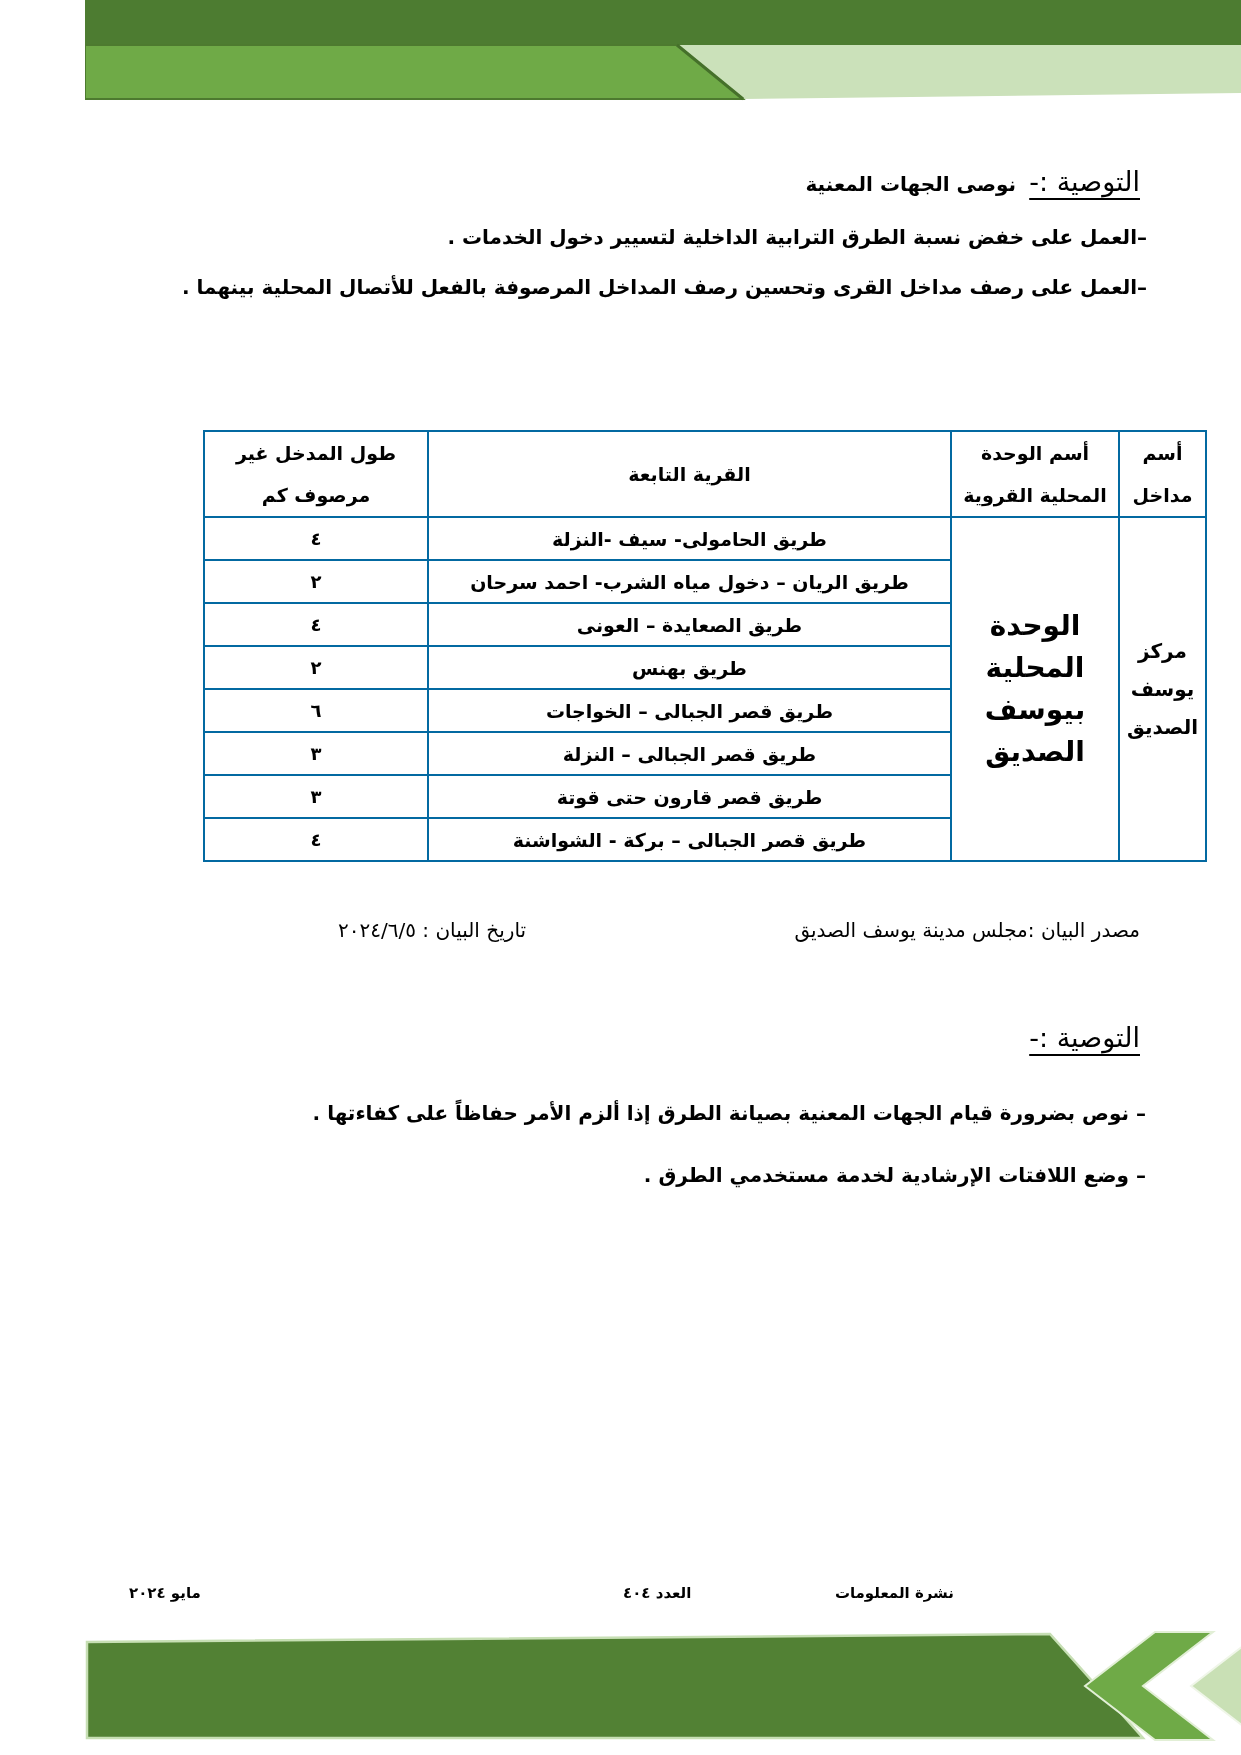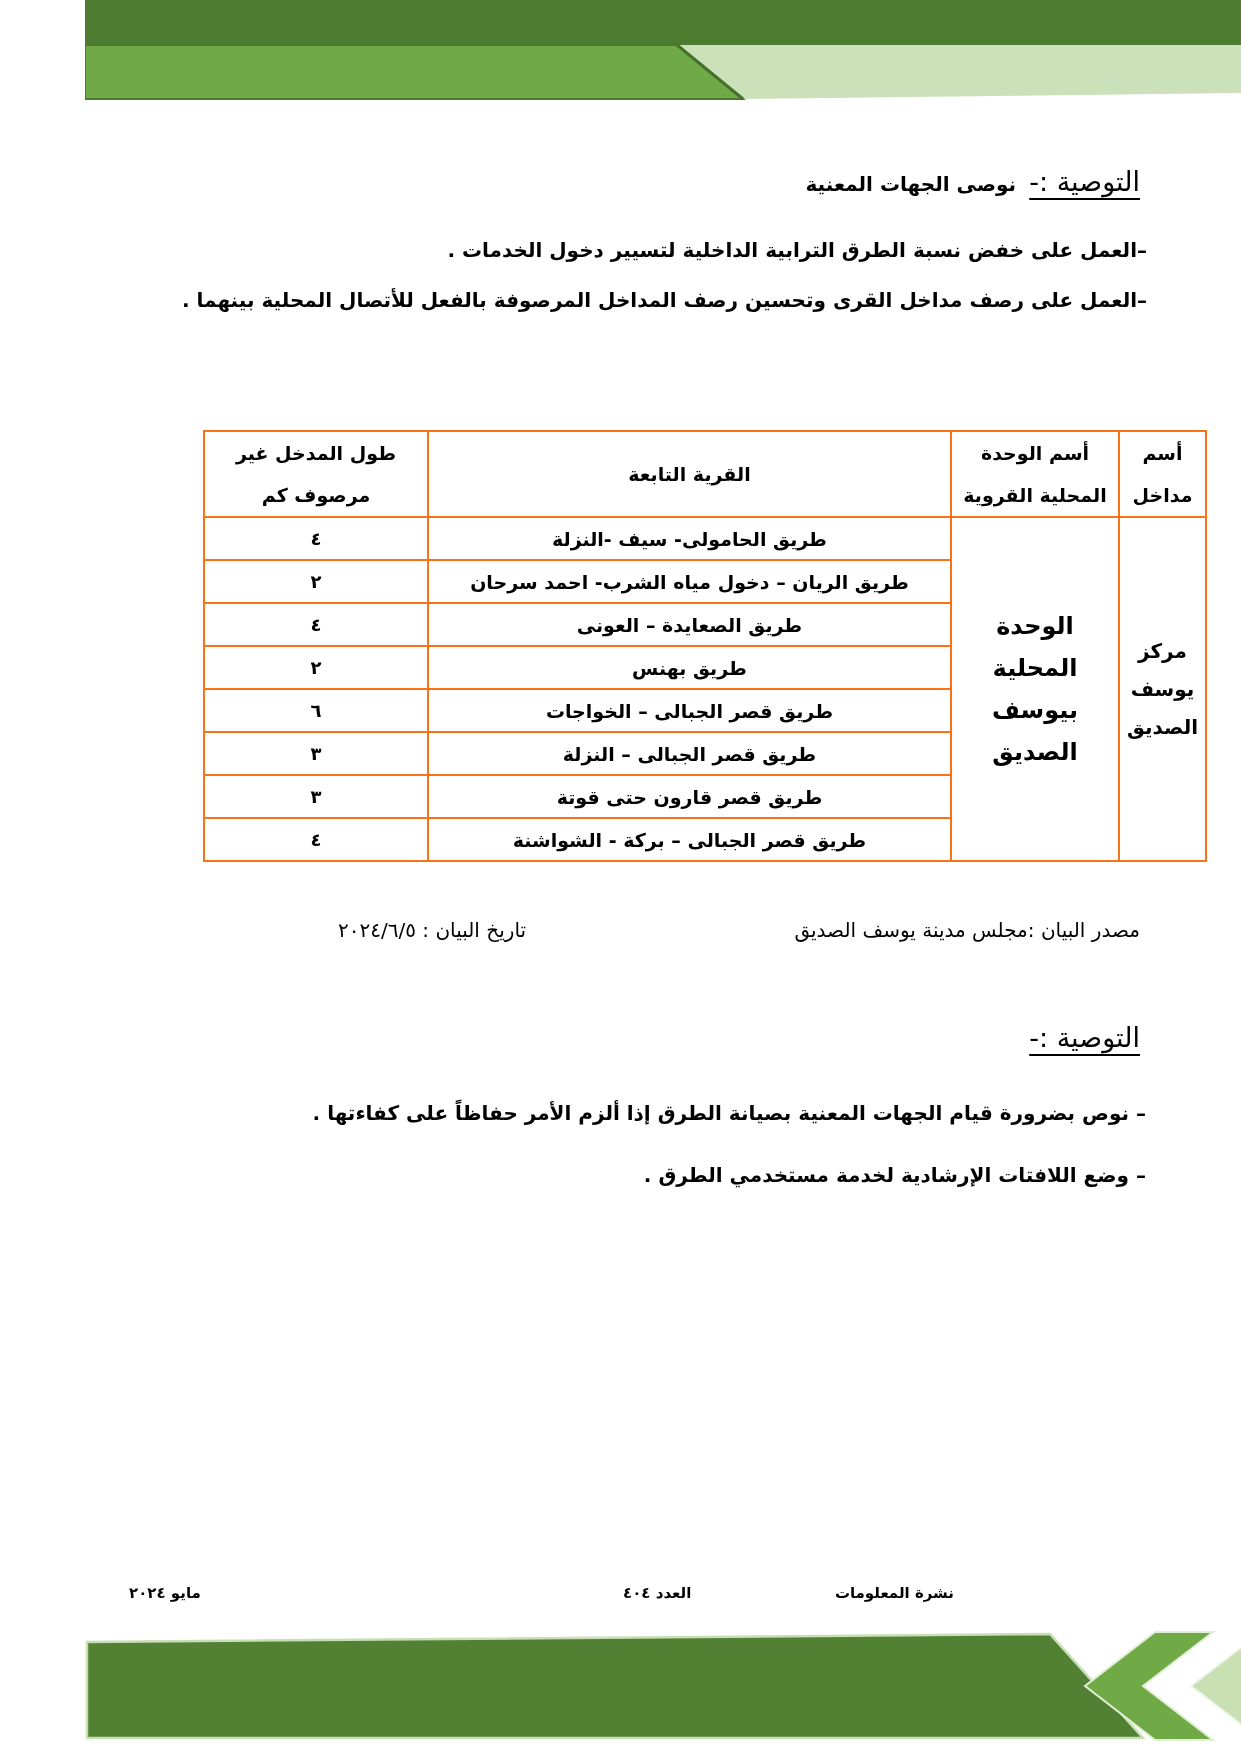--- a/index.html
+++ b/index.html
@@ -21,32 +21,32 @@
   .bullets .bullet{white-space:nowrap;}
   #bullets-top{line-height:50px;}
   #bullets-bottom{line-height:62px;}
 
   
   table.roads{
     border-collapse:collapse;table-layout:fixed;direction:rtl;
     width:1002px;
   }
   table.roads td,table.roads th{
-    border:2px solid #f97316;font-weight:700;text-align:center;vertical-align:middle;
+    border:2px solid #0369a1;font-weight:700;text-align:center;vertical-align:middle;
     padding:0;overflow:hidden;
   }
   tr.hdr{height:85px;}
   tr.hdr th{font-size:19px;}
   .hline{display:block;line-height:42px;}
   tr.data-row{height:43px;}
   td.village-cell{font-size:19px;}
   td.length-cell{font-size:18px;}
   td.length-right{text-align:right;padding-right:42px;}
   td.unit-cell{
-    vertical-align:top;padding-top:10px;font-size:24px;line-height:50px;
+    vertical-align:top;padding-top:10px;font-size:28px;line-height:50px;
   }
   td.site-cell{
     vertical-align:top;padding-top:55px;font-size:20px;line-height:38px;
     word-spacing:9999px; 
   }
 
   
   .source-text{font-size:20px;font-weight:400;white-space:nowrap;}
   .footer-text{font-size:15px;font-weight:700;white-space:nowrap;}
   .page-num{font-size:18px;font-weight:400;}
@@ -61,21 +61,21 @@
     <polygon points="592,45 1241,45 1241,92 658,99" fill="#cbe1ba"></polygon>
     <polygon points="0,45 592,45 658,99 0,99" fill="#6faa47" stroke="#4d7a2f" stroke-width="2"></polygon>
     <line x1="592" y1="45" x2="658" y2="99" stroke="#45702a" stroke-width="3"></line>
   </svg>
 
   <div class="abs rec-heading" style="top:166px;right:101px">
     <span class="rec-title">التوصية :-</span>
     <span class="rec-tail">نوصى الجهات المعنية</span>
   </div>
 
-  <div id="bullets-top" class="abs bullets" style="top:225px;right:94px">
+  <div id="bullets-top" class="abs bullets" style="top:212px;right:94px">
     <div class="bullet">–العمل على خفض نسبة الطرق الترابية الداخلية لتسيير دخول الخدمات .</div>
     <div class="bullet">–العمل على رصف مداخل القرى وتحسين رصف المداخل المرصوفة بالفعل للأتصال المحلية بينهما .</div>
   </div>
 
   <table class="roads abs" style="top:430px;left:118px">
     <colgroup>
       <col style="width:87px">
         <col style="width:168px">
         <col style="width:523px">
         <col style="width:224px">

